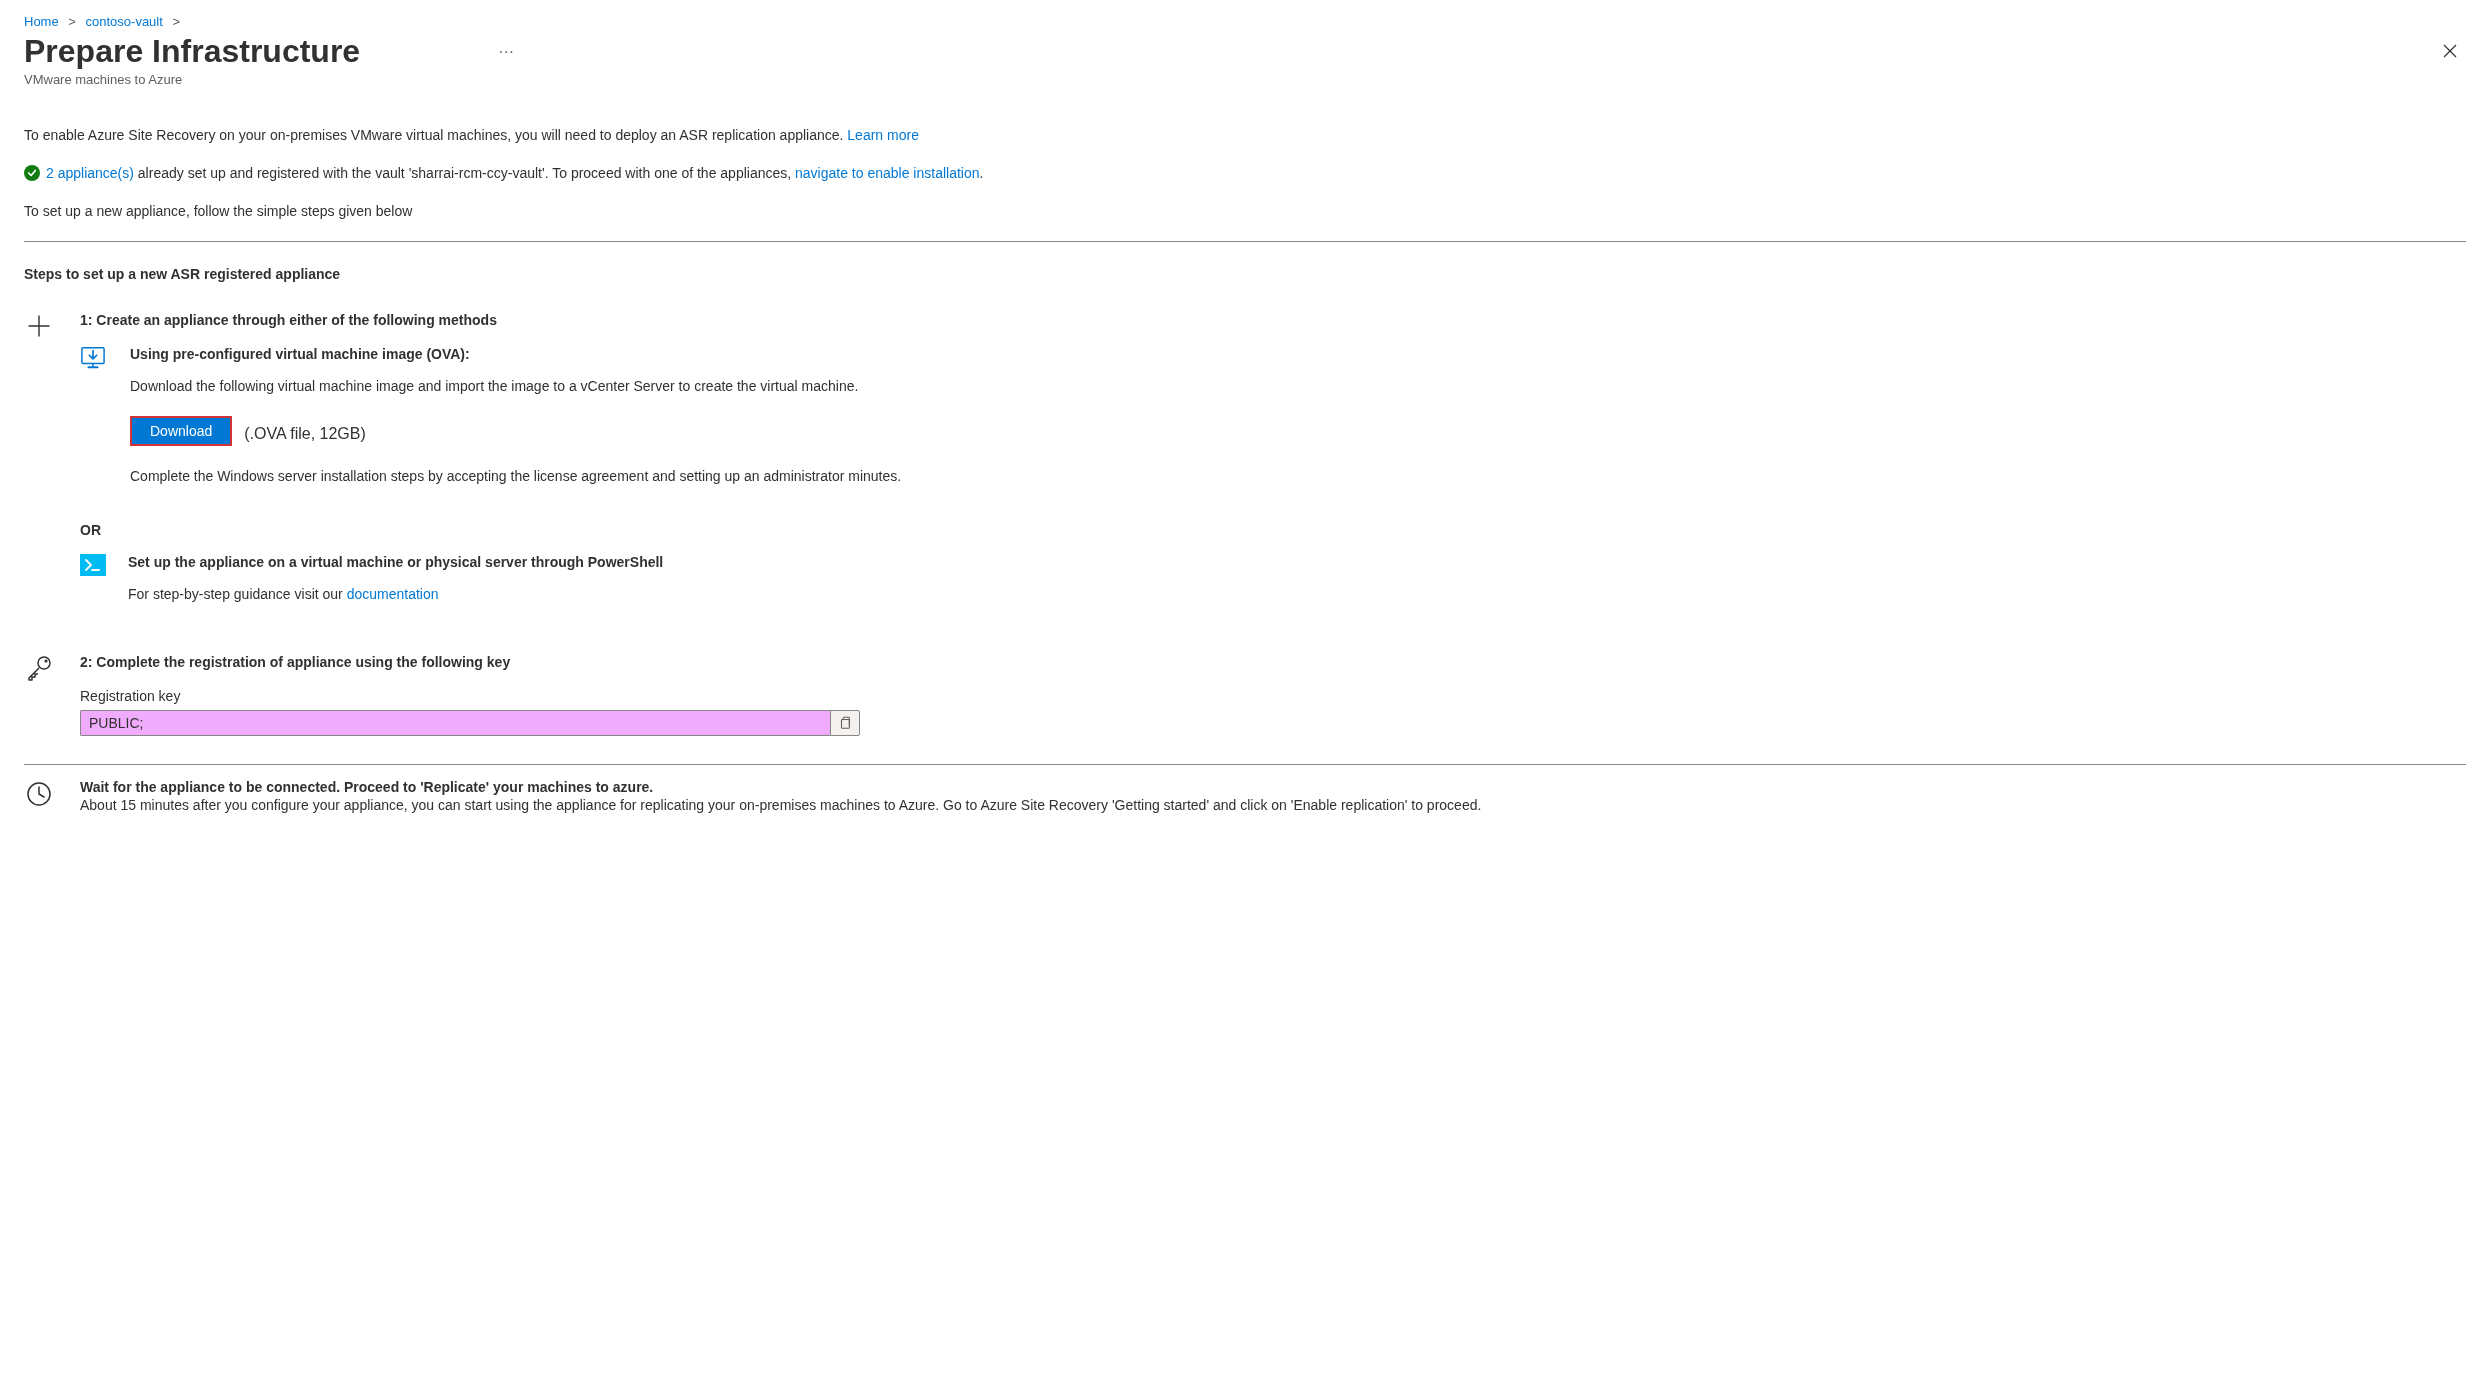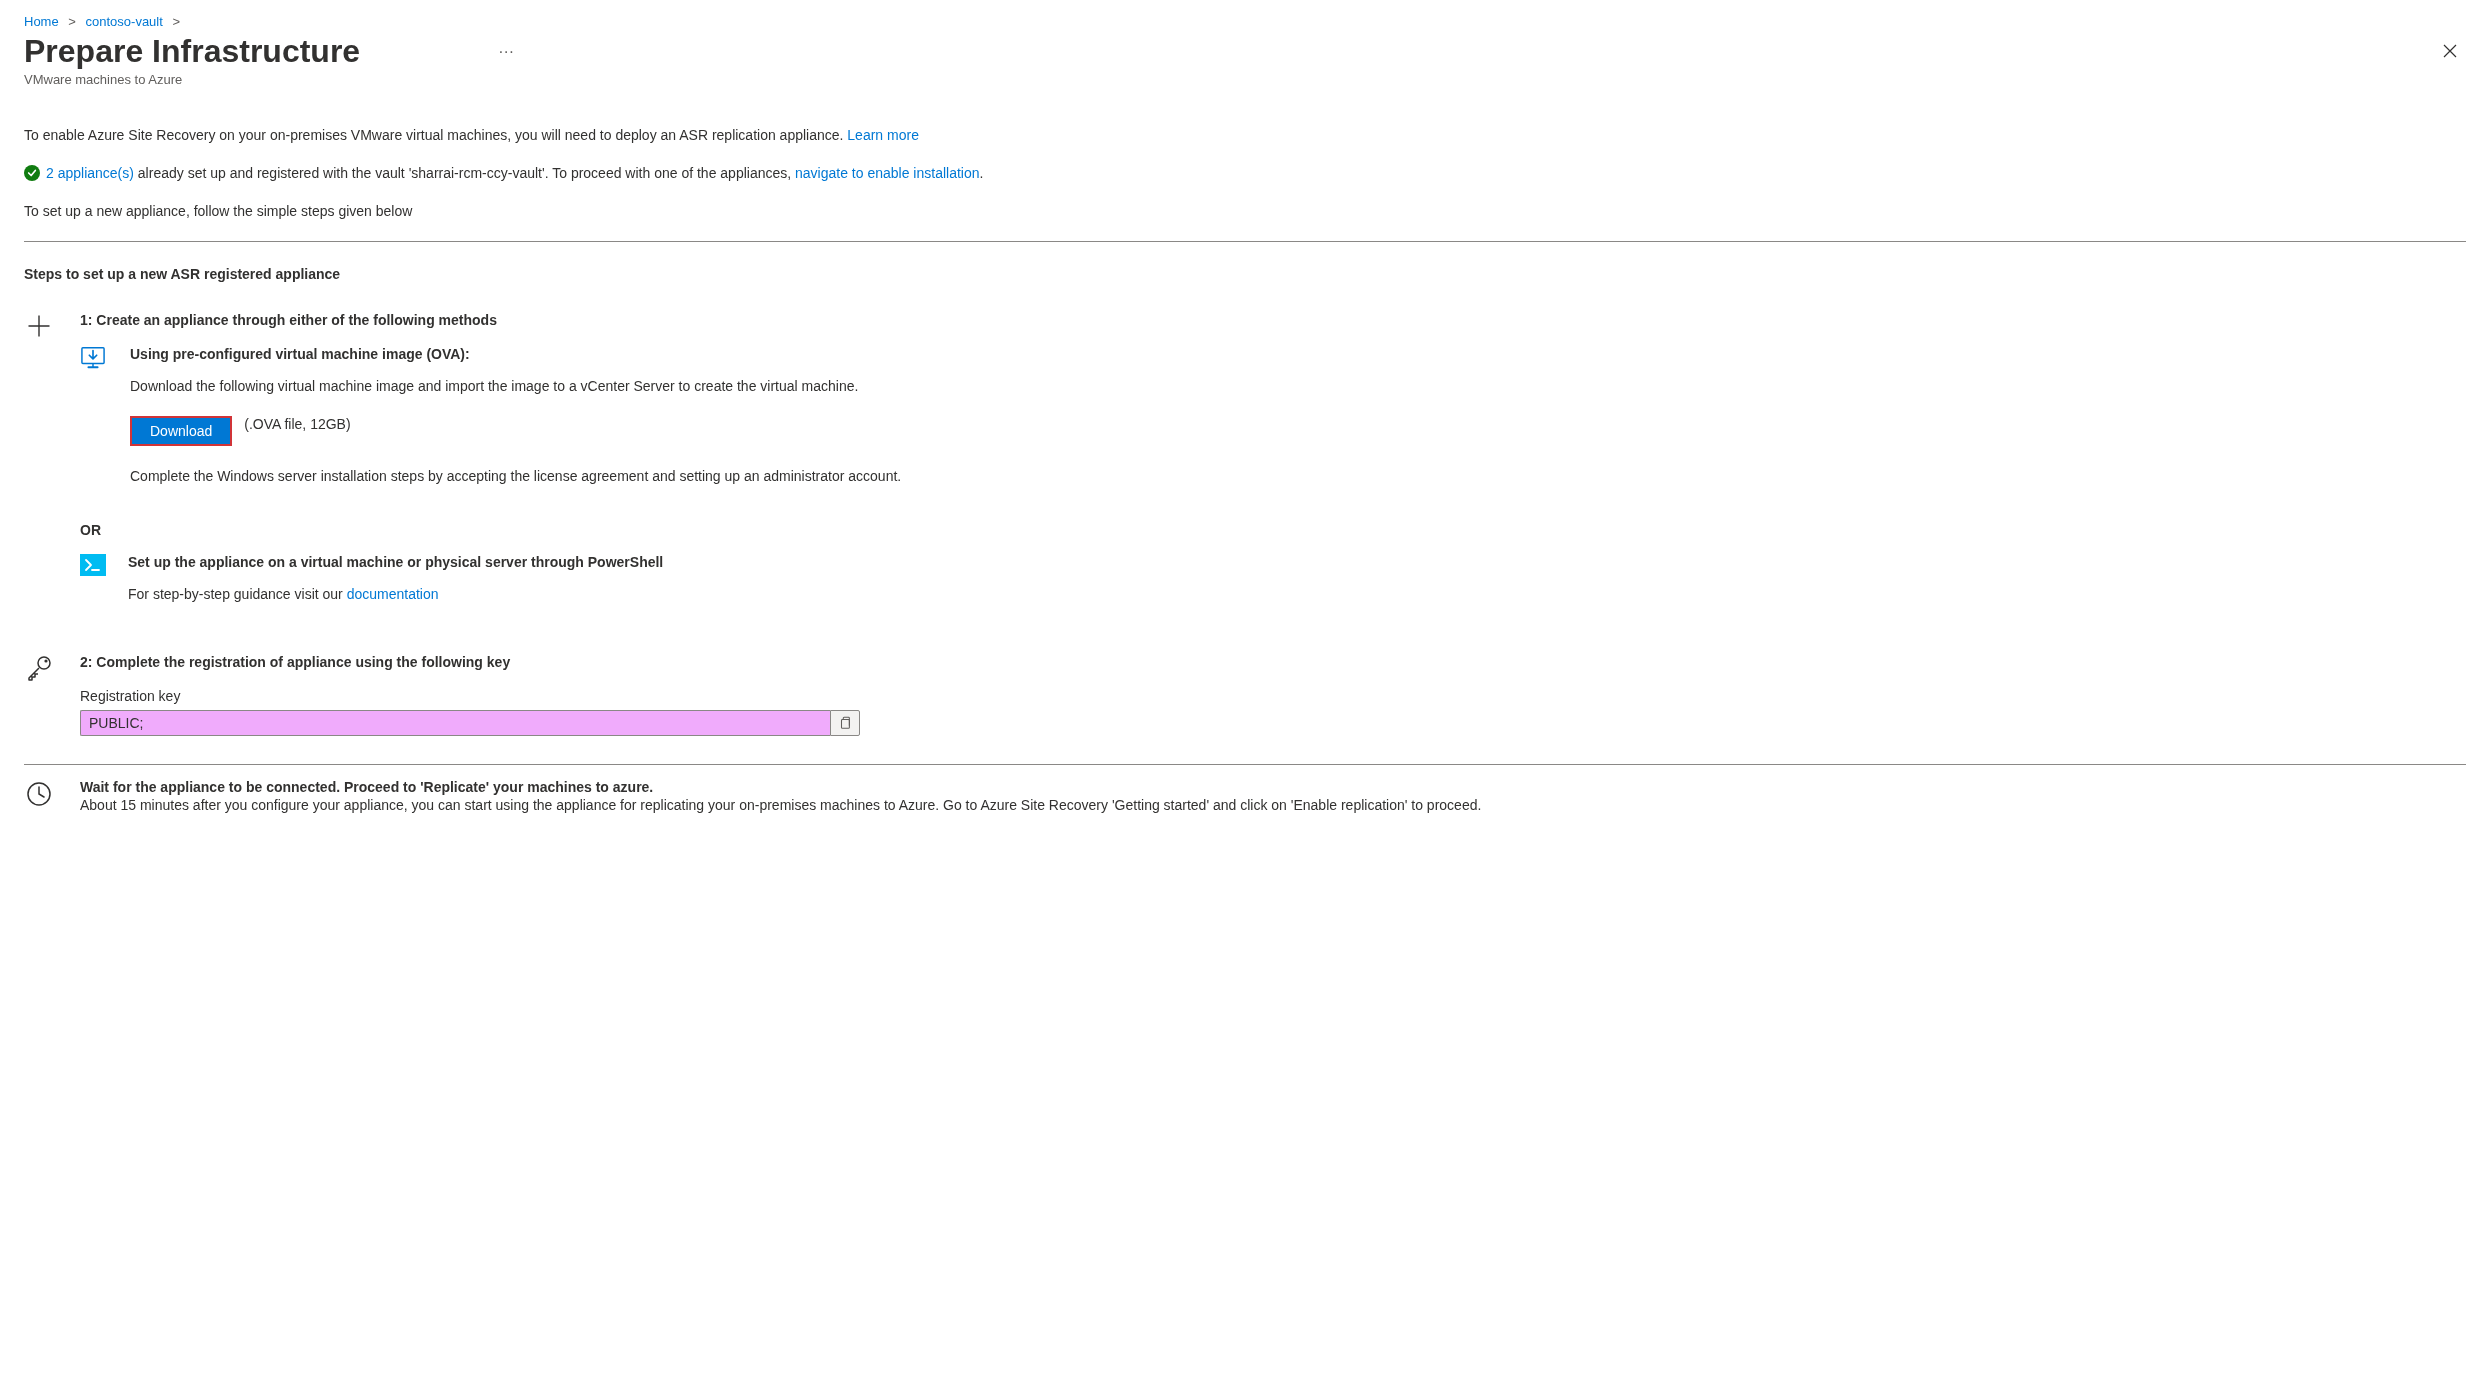--- a/index.html
+++ b/index.html
@@ -149,21 +149,21 @@
   }
   .download-btn {
     background: #0078d4;
     color: #fff;
     border: 2px solid #d13438;
     padding: 5px 18px;
     font-size: 14px;
     cursor: pointer;
     font-family: inherit;
   }
-  .file-meta { font-size: 14px; color: #323130; }
+  .file-meta { font-size: 16px; color: #323130; margin-top: 9px; }
   .or-label {
     font-weight: 600;
     font-size: 14px;
     margin: 16px 0 16px 0;
   }
   .reg-label {
     font-size: 14px;
     margin-bottom: 6px;
   }
   .reg-row {
@@ -270,21 +270,21 @@
           <path d="M14 19 L14 23" stroke="#0078d4" stroke-width="1.6"></path>
         </svg>
       </div>
       <div class="method-body">
         <div class="method-heading">Using pre-configured virtual machine image (OVA):</div>
         <div class="method-text">Download the following virtual machine image and import the image to a vCenter Server to create the virtual machine.</div>
         <div class="download-row">
           <button class="download-btn">Download</button>
           <span class="file-meta">(.OVA file, 12GB)</span>
         </div>
-        <div class="method-text">Complete the Windows server installation steps by accepting the license agreement and setting up an administrator account.</div>
+        <div class="method-text">Complete the Windows server installation steps by accepting the license agreement and setting up an administrator minutes.</div>
       </div>
     </div>
 
     <div class="or-label">OR</div>
 
     <div class="method-row">
       <div class="method-icon ps">
         <svg viewBox="0 0 18 14">
             <path d="M2 2 L7 7 L2 12 M8 12 L15 12" stroke="#fff" stroke-width="1.8" fill="none" stroke-linecap="round" stroke-linejoin="round"></path>
           </svg>

